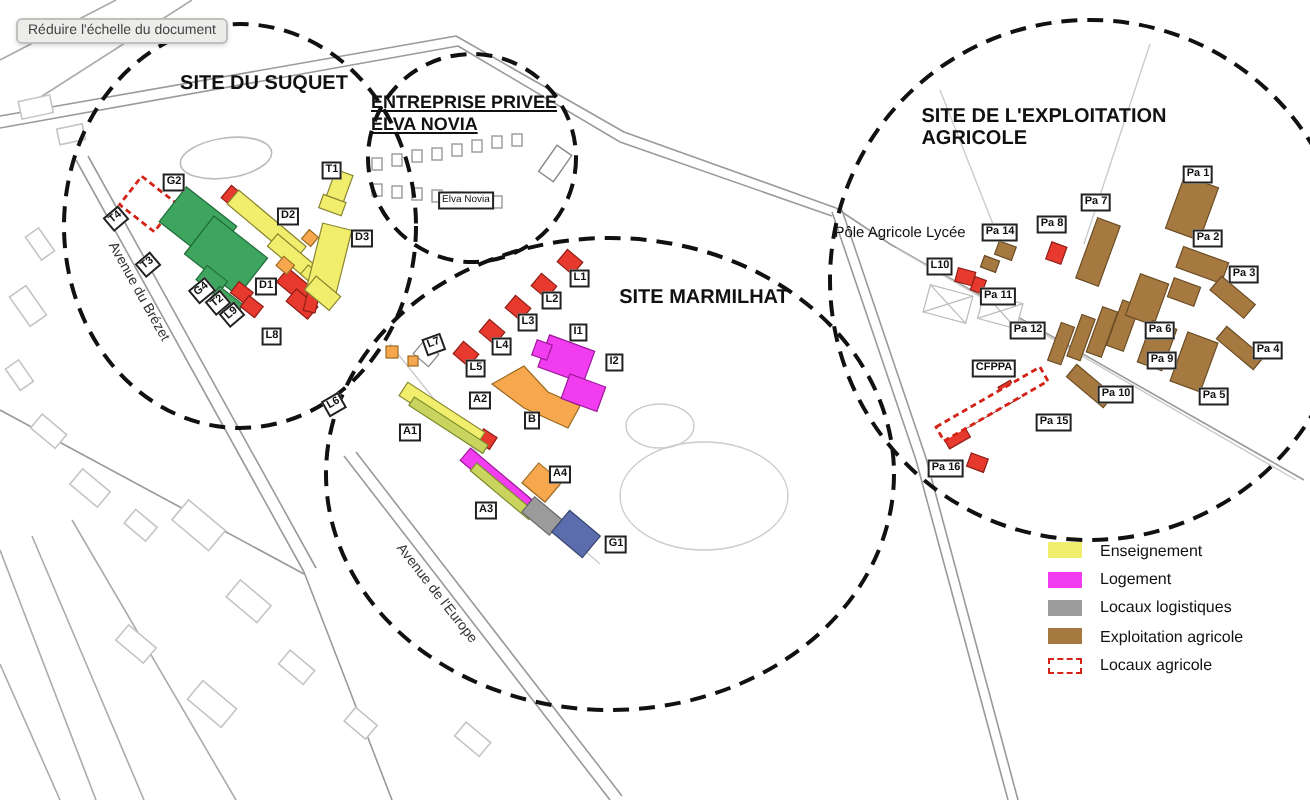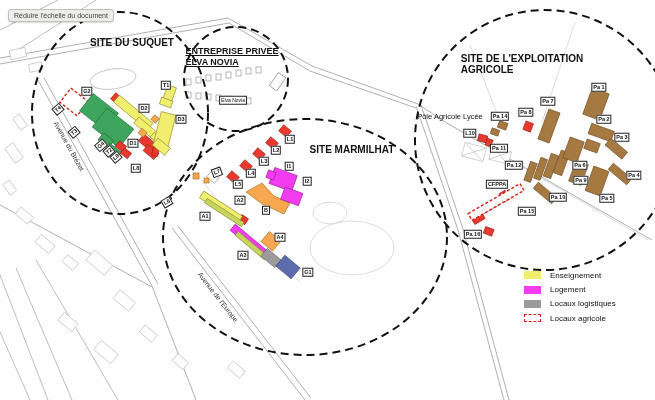--- a/index.html
+++ b/index.html
@@ -278,20 +278,24 @@
       </div>
       <div class="lrow">
         <span class="lswatch" style="background: rgb(242, 60, 240);"></span>
         <span class="llabel">Logement</span>
       </div>
       <div class="lrow">
         <span class="lswatch" style="background: rgb(155, 155, 155);"></span>
         <span class="llabel">Locaux logistiques</span>
       </div>
       <div class="lrow">
+        <span class="lswatch" style="background: rgb(165, 121, 63);"></span>
+        <span class="llabel">Exploitation agricole</span>
+      </div>
+      <div class="lrow">
         <span class="lswatch vacant"></span>
         <span class="llabel">Locaux agricole</span>
       </div>
     </div>
 
 <div id="tooltip">Réduire l'échelle du document</div>
 
 </div>
 
 </body></html>

